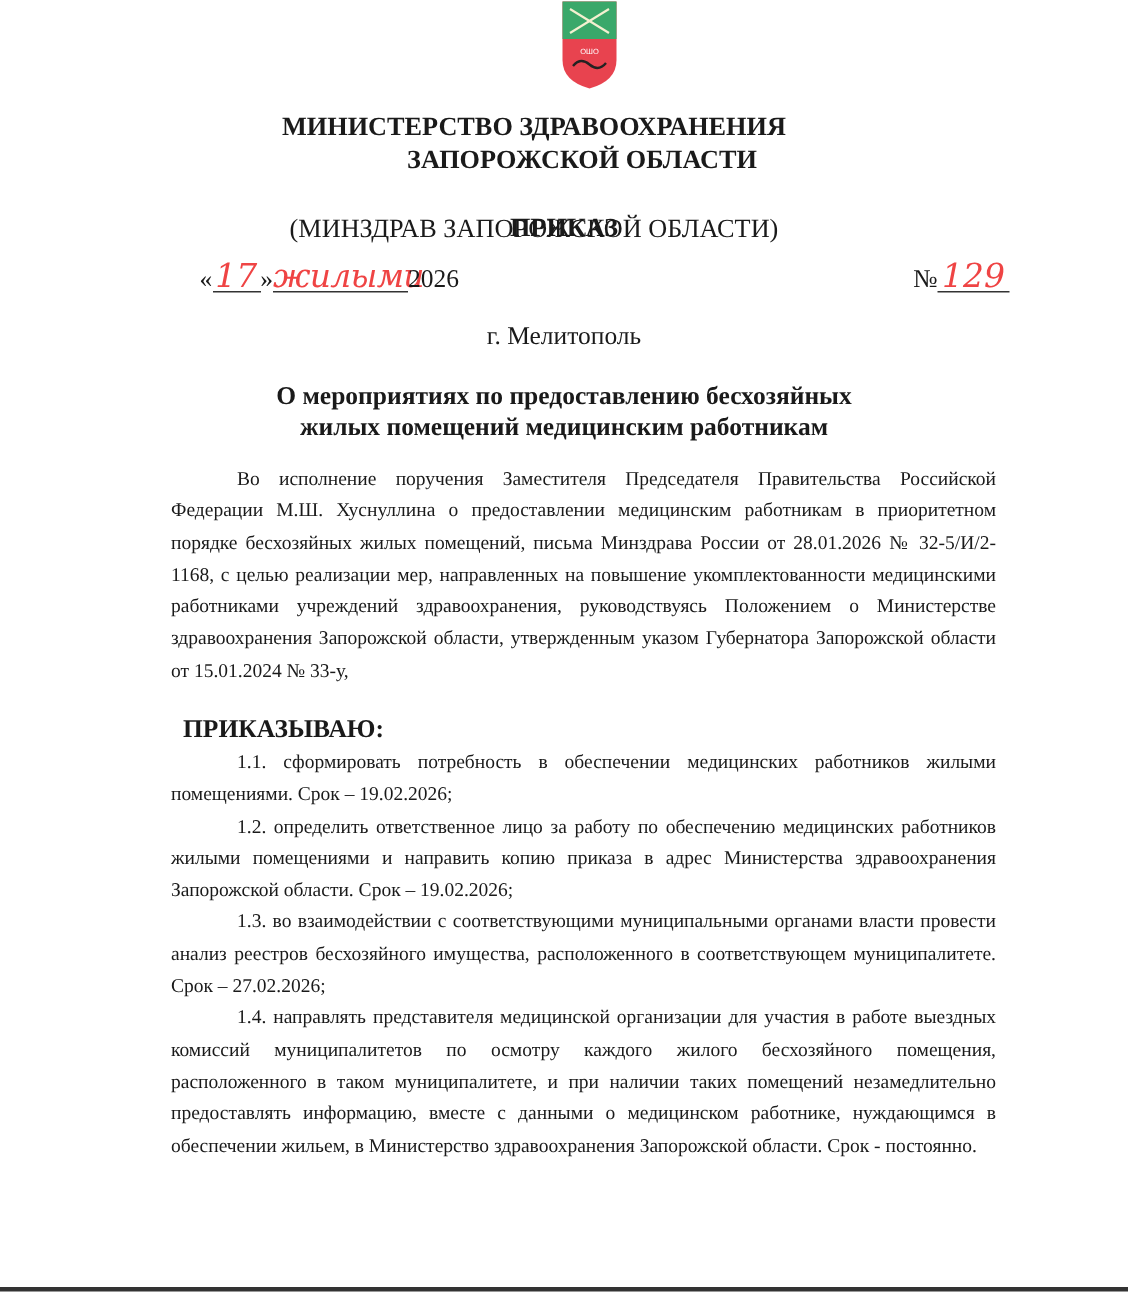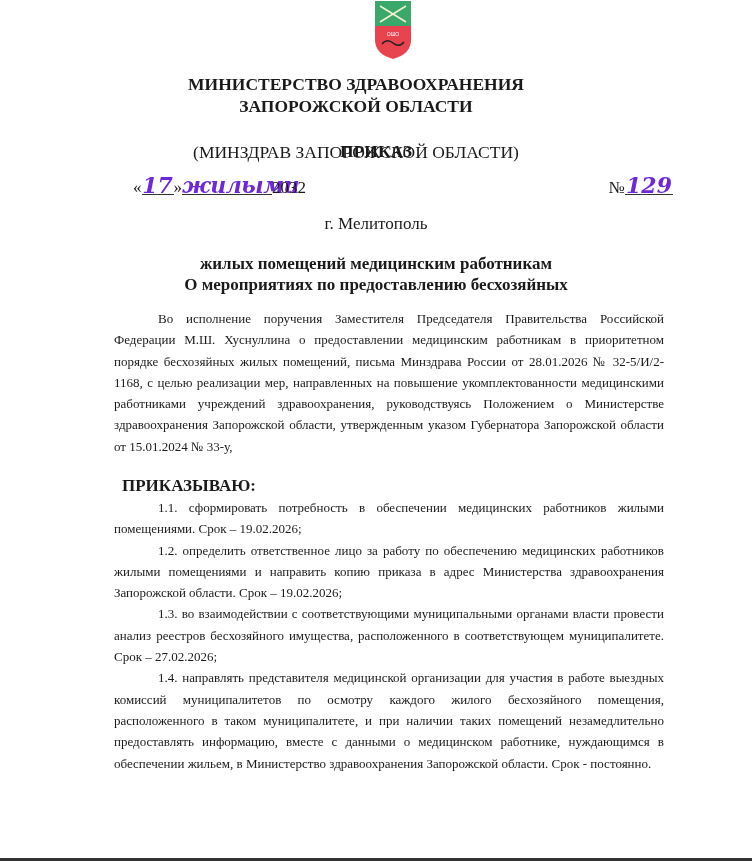--- a/index.html
+++ b/index.html
@@ -6,21 +6,21 @@
   body {
     width: 752px; height: 862px; position: relative; overflow: hidden;
     font-family: "Liberation Serif", serif; color: #1a1a1a;
   }
   .emblem { position: absolute; left: 374px; top: 0; width: 38px; height: 60px; }
   .header { position: absolute; left: 0; width: 712px; text-align: center; font-size: 17.5px; line-height: 22px; }
   .h-bold { font-weight: bold; }
   .order-title { position: absolute; left: 0; width: 752px; top: 141px; text-align: center; font-weight: bold; font-size: 17.5px; }
   .date-row { position: absolute; top: 164px; left: 133px; width: 540px; height: 40px; font-size: 17px; }
   .date-left { position: absolute; left: 0; top: 12px; }
-  .hand { font-family: "DejaVu Serif", serif; font-style: italic; color: #6d28d9; font-weight: bold; }
+  .hand { font-family: "DejaVu Serif", serif; font-style: italic; color: #ef4444; }
   .date-day { display: inline-block; width: 32px; text-align: center; border-bottom: 1px solid #333; font-size: 22px; line-height: 18px; }
   .date-month { display: inline-block; width: 90px; border-bottom: 1px solid #333; font-size: 22px; line-height: 18px; letter-spacing: -0.5px; }
   .date-right { position: absolute; right: 0; top: 12px; }
   .num-val { display: inline-block; width: 48px; border-bottom: 1px solid #333; font-size: 22px; line-height: 18px; text-align: center; }
   .city { position: absolute; top: 214px; left: 0; width: 752px; text-align: center; font-size: 17px; }
   .subject { position: absolute; top: 253px; left: 0; width: 752px; text-align: center; font-weight: bold; font-size: 17px; line-height: 21px; }
   .body-text { position: absolute; left: 114px; width: 550px; font-size: 13px; line-height: 21.3px; text-align: justify; }
   .body-text p { margin: 0; text-indent: 44px; }
   .preamble { top: 308px; }
   .orders-head { position: absolute; top: 476px; left: 122px; font-weight: bold; font-size: 17px; }
@@ -33,39 +33,39 @@
 <svg class="emblem" viewBox="0 0 38 60">
   <path d="M1 1 H37 V40 Q37 54 19 59 Q1 54 1 40 Z" fill="#e8434f"></path>
   <path d="M1 1 H37 V26 H1 Z" fill="#3aa86a"></path>
   <line x1="6" y1="6" x2="32" y2="22" stroke="#f4f0d0" stroke-width="1.5"></line>
   <line x1="32" y1="6" x2="6" y2="22" stroke="#f4f0d0" stroke-width="1.5"></line>
   <path d="M8 44 Q13 38 19 43 Q25 48 30 42" stroke="#222" stroke-width="1.6" fill="none"></path>
   <text x="19" y="36" font-size="5" fill="#fff" text-anchor="middle" font-family="Liberation Sans, sans-serif">ОШО</text>
 </svg>
 
 <div class="header h-bold" style="top:73px;">МИНИСТЕРСТВО ЗДРАВООХРАНЕНИЯ</div>
-<div class="header h-bold" style="top:95px;">ЗАПОРОЖСКОЙ ОБЛАСТИ</div>
+<div class="header h-bold" style="top:95px;margin-left:32px;">ЗАПОРОЖСКОЙ ОБЛАСТИ</div>
 <div class="header" style="top:117px;margin-top:24px;">(МИНЗДРАВ ЗАПОРОЖСКОЙ ОБЛАСТИ)</div>
 
 <div class="order-title">ПРИКАЗ</div>
 
 <div class="date-row">
   <div class="date-left">
-    <span>«</span><span class="hand date-day">17</span><span>»</span><span class="hand date-month">жилыми</span><span>2032</span>
+    <span>«</span><span class="hand date-day">17</span><span>»</span><span class="hand date-month">жилыми</span><span>2026</span>
   </div>
   <div class="date-right">
     <span>№</span><span class="hand num-val">129</span>
   </div>
 </div>
 
 <div class="city">г. Мелитополь</div>
 
 <div class="subject">
+  <div>О мероприятиях по предоставлению бесхозяйных</div>
   <div>жилых помещений медицинским работникам</div>
-  <div>О мероприятиях по предоставлению бесхозяйных</div>
 </div>
 
 <div class="body-text preamble">
   <p>Во исполнение поручения Заместителя Председателя Правительства Российской Федерации М.Ш. Хуснуллина о предоставлении медицинским работникам в приоритетном порядке бесхозяйных жилых помещений, письма Минздрава России от 28.01.2026 № 32-5/И/2-1168, с целью реализации мер, направленных на повышение укомплектованности медицинскими работниками учреждений здравоохранения, руководствуясь Положением о Министерстве здравоохранения Запорожской области, утвержденным указом Губернатора Запорожской области от 15.01.2024 № 33-у,</p>
 </div>
 
 <div class="orders-head">ПРИКАЗЫВАЮ:</div>
 
 <div class="body-text orders">
   <p>1.1. сформировать потребность в обеспечении медицинских работников жилыми помещениями. Срок – 19.02.2026;</p>

